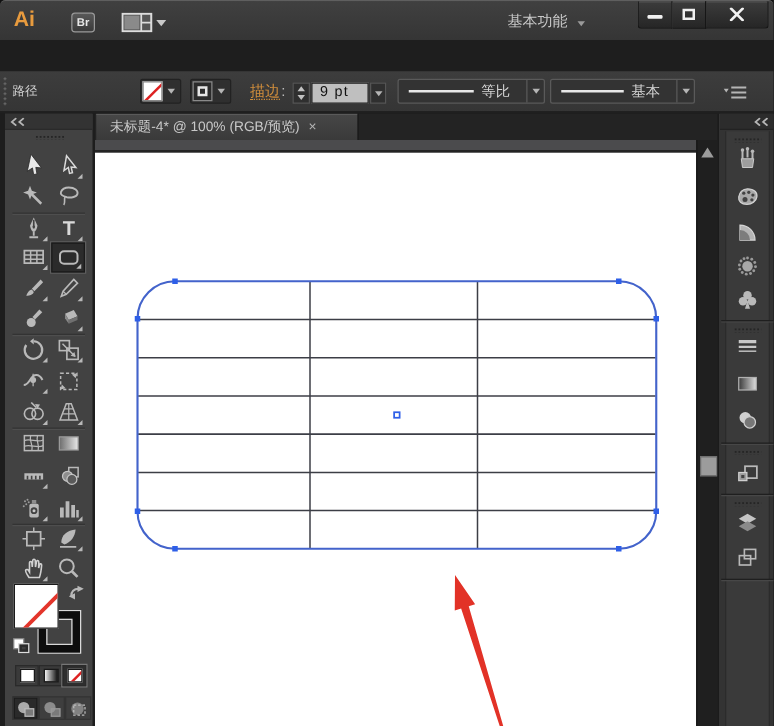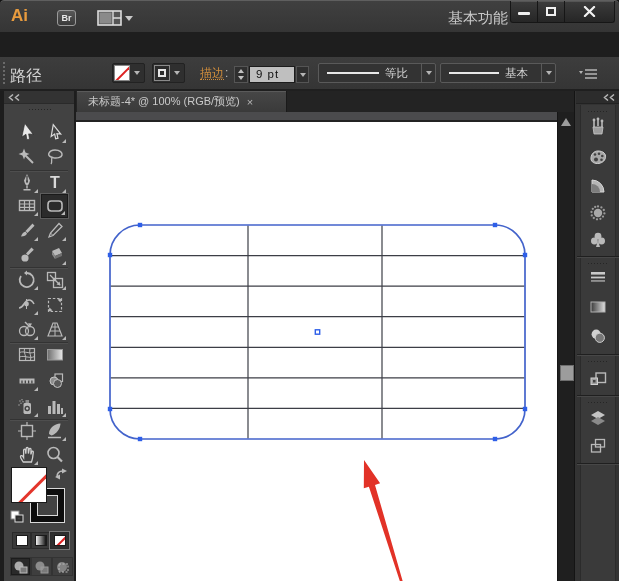--- a/index.html
+++ b/index.html
@@ -11,42 +11,42 @@
     background:linear-gradient(#404040,#353535);
     border-top:1px solid #5f5f5f;border-radius:4px 4px 0 0;}
   #ai-logo{position:absolute;left:11px;top:5px;font-size:17px;font-weight:bold;
     color:#e89b3e;letter-spacing:0;}
   #br-btn{position:absolute;left:57px;top:9px;width:19px;height:16px;border:1px solid #9a9a9a;
     border-radius:3px;background:linear-gradient(#585858,#3a3a3a);color:#e8e8e8;font-size:9px;
     font-weight:bold;text-align:center;line-height:14px;}
   #arrange-btn{position:absolute;left:97px;top:9px;width:36px;height:16px;}
   .caret{width:0;height:0;border-left:4px solid transparent;border-right:4px solid transparent;
     border-top:5px solid #c9c9c9;display:inline-block;}
-  #workspace-btn{position:absolute;left:448px;top:9px;height:16px;color:#c9c9c9;font-size:15px;
+  #workspace-btn{position:absolute;left:406px;top:9px;height:16px;color:#c9c9c9;font-size:12px;
     line-height:15px;}
   #workspace-btn .caret{margin-left:8px;border-top-color:#9a9a9a;border-left-width:3px;border-right-width:3px;border-top-width:4px;}
   #win-controls{position:absolute;left:510px;top:0px;height:22px;display:flex;}
   .winbtn{height:22px;background:linear-gradient(#3c3c3c,#262626);border:1px solid #161616;
     border-top:none;box-shadow:inset 0 1px 0 #555;display:flex;align-items:center;justify-content:center;}
   #btn-min{width:28px;border-radius:0 0 0 3px;}
   #btn-max{width:27px;border-left:none;}
   #btn-close{width:50px;border-left:none;border-radius:0 0 3px 0;}
   #btn-min .glyph{width:12px;height:3px;background:#f0f0f0;border-radius:1px;margin-top:4px;}
   #btn-max .glyph{width:10px;height:9px;border:2px solid #f0f0f0;}
   #btn-close svg{display:block;}
   
   #menubar{position:absolute;left:0;top:32px;width:619px;height:25px;background:#333333;
     display:flex;align-items:center;padding-left:8px;}
   .menu-item{color:#cdcdcd;font-size:12px;margin-right:18px;white-space:nowrap;}
   
   #controlbar{position:absolute;left:0;top:57px;width:619px;height:34px;
     background:linear-gradient(#3d3d3d,#353535);border-bottom:2px solid #1f1f1f;}
   #cb-grip{position:absolute;left:2px;top:4px;width:4px;height:24px;
     background-image:radial-gradient(circle,#6a6a6a 35%,transparent 40%);background-size:4px 4px;}
-  #path-label{position:absolute;left:10px;top:9px;font-size:16px;color:#d4d4d4;}
+  #path-label{position:absolute;left:10px;top:9px;font-size:10px;color:#d4d4d4;}
   .swcombo{position:absolute;top:6px;height:20px;display:flex;align-items:center;
     background:#2f2f2f;border:1px solid #222;border-radius:2px;padding:1px;}
   .arrowbtn{width:13px;height:16px;display:flex;align-items:center;justify-content:center;}
   .arrowbtn .caret{border-left-width:3px;border-right-width:3px;border-top-width:4px;border-top-color:#b5b5b5;}
   #fill-combo{left:112px;}
   #fill-swatch{width:16px;height:16px;background:#fff;border:1px solid #888;position:relative;overflow:hidden;}
   #fill-swatch .slash{position:absolute;left:-3px;top:6.5px;width:22px;height:2.4px;background:#d22;
     transform:rotate(-45deg);}
   #strokesw-combo{left:152px;}
   #stroke-swatch{width:16px;height:16px;background:#2b2b2b;border:1px solid #8a8a8a;position:relative;}

